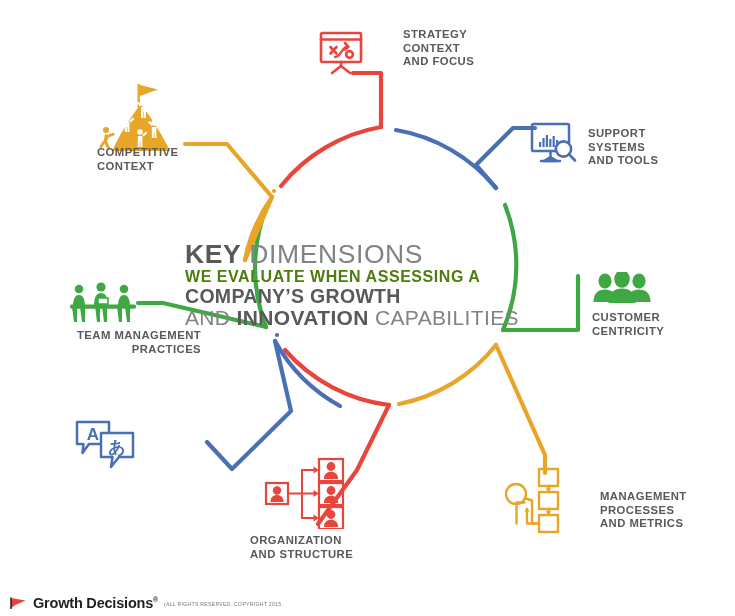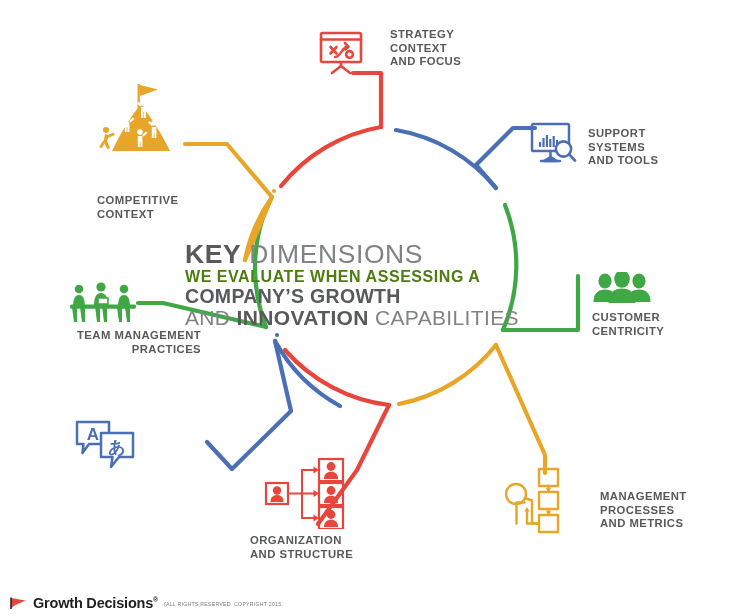--- a/index.html
+++ b/index.html
@@ -335,21 +335,21 @@
         <g fill="#e8a628">
           <circle cx="10" cy="48" r="3"></circle>
           <path d="M 9 52 L 13.5 53.5 L 11 59 L 14 66 L 11.6 67.2 L 7.5 60 Z"></path>
           <path d="M 9.5 60 L 5.5 66.5 L 3.2 65 L 7 58.8 Z"></path>
           <path d="M 12.5 52.5 L 18 50.5 L 18.8 53 L 13 55.4 Z"></path>
         </g>
       </g>
     </svg>
   </div>
 
-  <div class="lbl" style="left:356px; top:28px;padding-left:34px;">STRATEGY
+  <div class="lbl" style="left:369px; top:28px;padding-left:34px;">STRATEGY
 CONTEXT
 AND FOCUS</div>
 
   <div class="lbl" style="left:588px; top:127px;">SUPPORT
 SYSTEMS
 AND TOOLS</div>
 
   <div class="lbl" style="left:592px; top:311px;">CUSTOMER
 CENTRICITY</div>
 
@@ -357,21 +357,21 @@
 PROCESSES
 AND METRICS</div>
 
   <div class="lbl" style="left:250px; top:534px;">ORGANIZATION
 AND STRUCTURE</div>
 
 
   <div class="lbl" style="left:77px; top:329px;text-align:right;">TEAM MANAGEMENT
 PRACTICES</div>
 
-  <div class="lbl" style="left:97px; top:146px;margin-top:48px;">COMPETITIVE
+  <div class="lbl" style="left:97px; top:146px;">COMPETITIVE
 CONTEXT</div>
 
   <div id="centerText">
     <div id="ct-line1"><b>KEY</b><span> DIMENSIONS</span></div>
     <div id="ct-line2">WE EVALUATE WHEN ASSESSING A</div>
     <div id="ct-line3">COMPANY’S GROWTH</div>
     <div id="ct-line4"><span>AND </span><b>INNOVATION</b><span> CAPABILITIES</span></div>
   </div>
 
   <div id="footer">

